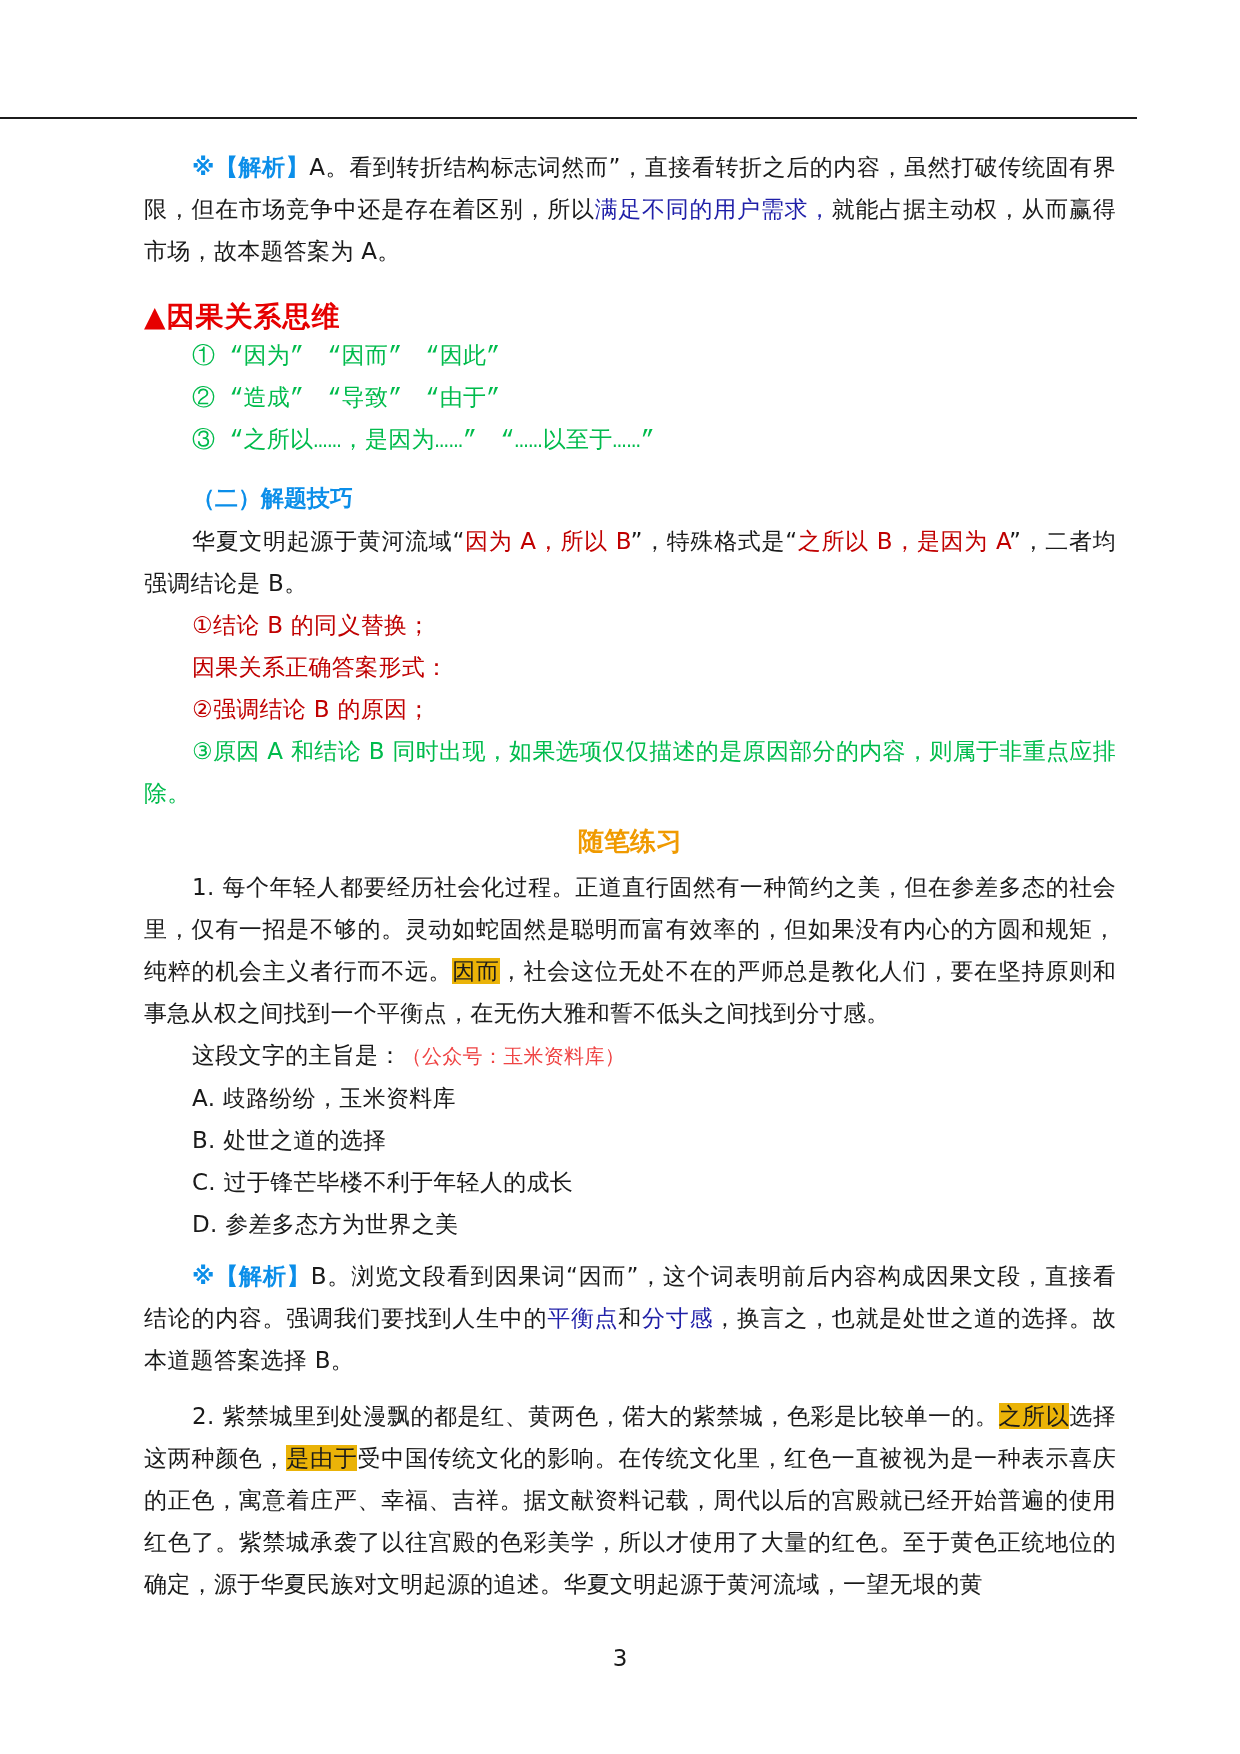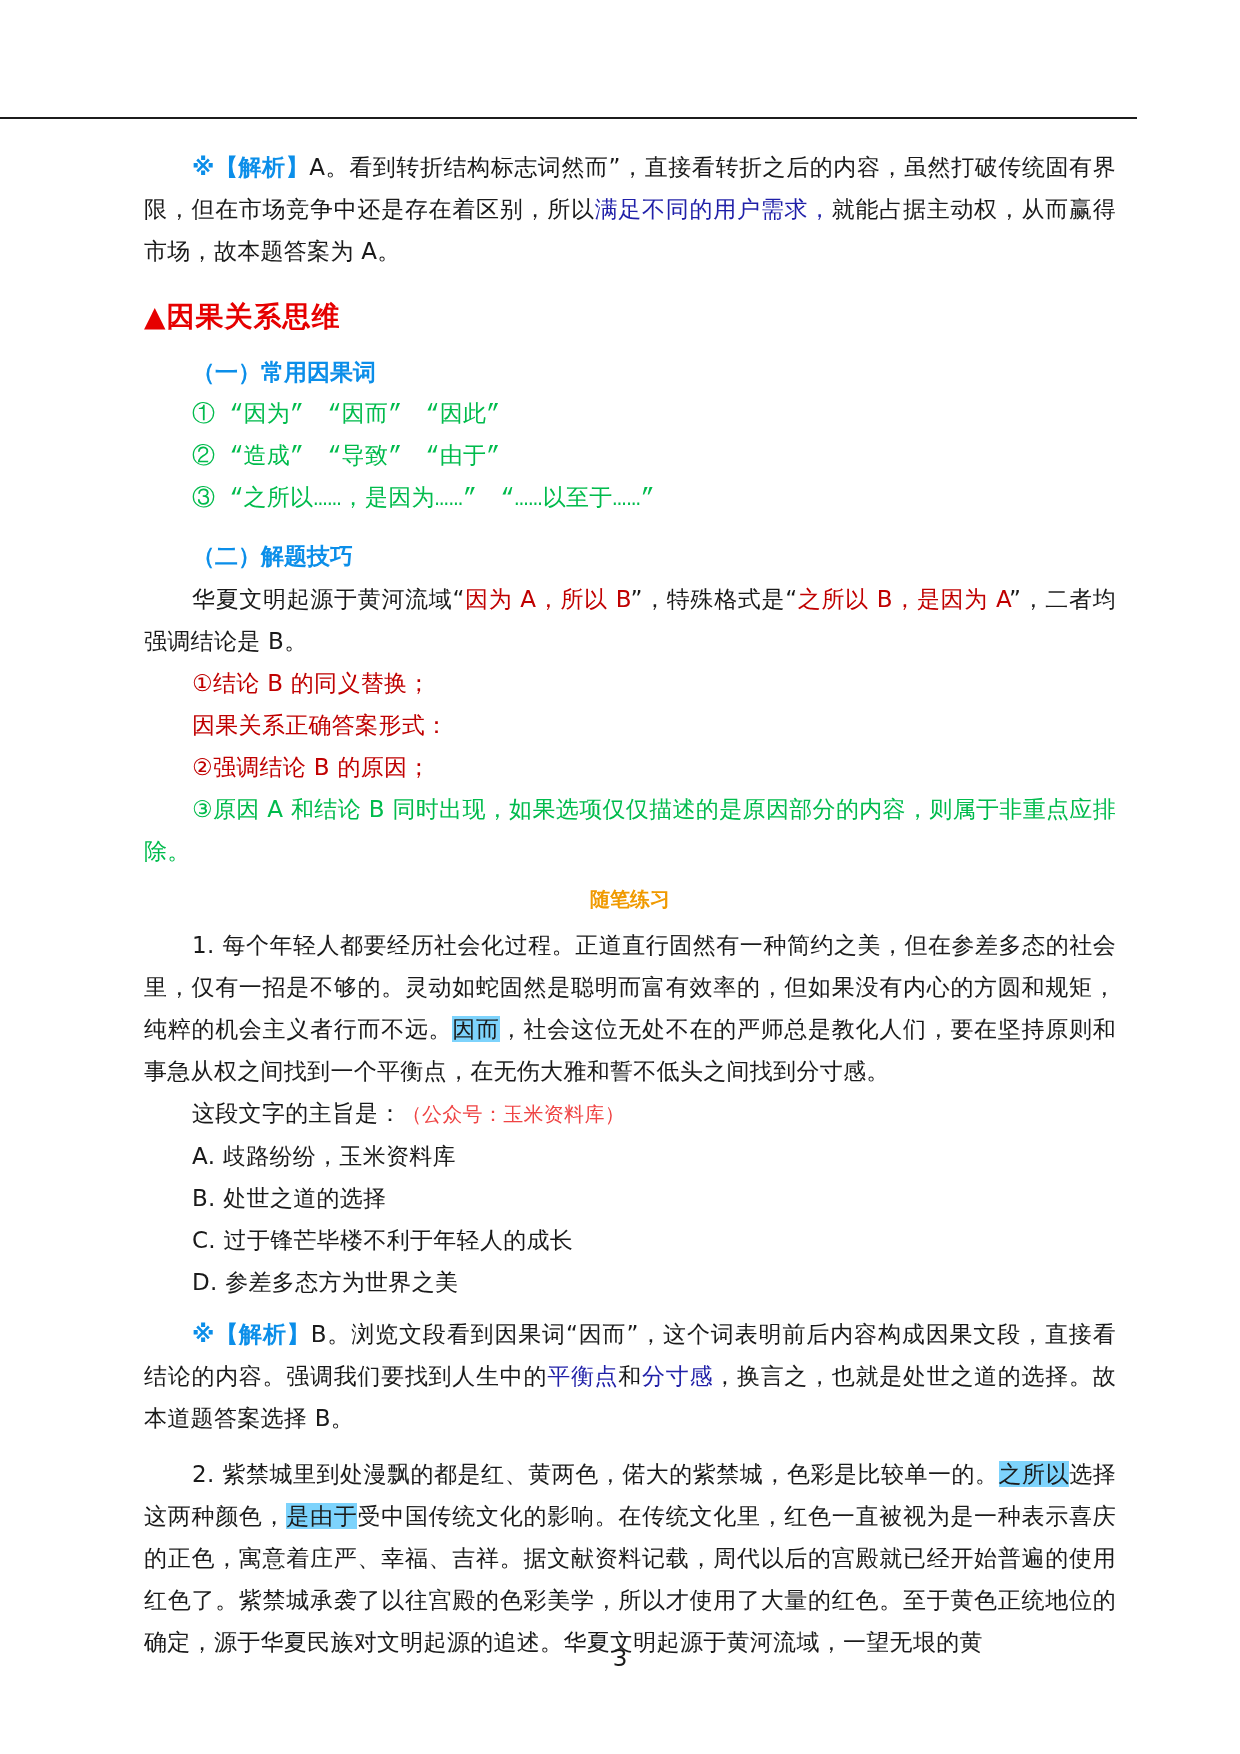--- a/index.html
+++ b/index.html
@@ -50,36 +50,36 @@
     color:#0b8ee9;
     font-size:23px;
     font-weight:bold;
     line-height:32px;
     margin:20px 0 6px 0;
     padding-left:48px;
   }
   .h-blue.tight { margin-top:20px; }
   .h-orange {
     color:#f09a00;
-    font-size:20px;
+    font-size:26px;
     font-weight:bold;
     text-align:center;
     line-height:38px;
     margin:8px 0 6px 0;
   }
   .green-line { color:#00bb4c;font-family:Liberation Mono, monospace; }
   .red-line { color:#c00000; }
   .green-para { color:#00bb4c; }
   .mt10 { margin-top:10px; }
   .mt14 { margin-top:14px; }
   .seg-plain { }
   .seg-label { color:#0b8ee9; font-weight:bold; }
   .seg-navy { color:#1f1fa8; }
   .seg-darkred { color:#c00000; }
-  .seg-hl { background:#7dd3fc; }
+  .seg-hl { background:#eab308; }
   .seg-note {
     font-family:"DejaVu Serif", serif;
     color:#ef4444;
     font-size:20px;
     margin-top:12px;
   }
   .page-number {
     position:absolute;
     left:0; top:1645px;
     width:100%;
@@ -94,21 +94,20 @@
 <div class="page">
 
   <div class="header-rule"></div>
 
   <div class="content">
 
     <p class="para indent"><span class="seg-label">※【解析】</span><span class="seg-plain">A。看到转折结构标志词然而”，直接看转折之后的内容，虽然打破传统固有界限，但在市场竞争中还是存在着区别，所以</span><span class="seg-navy">满足不同的用户需求，</span><span class="seg-plain">就能占据主动权，从而赢得市场，故本题答案为 A。</span></p>
 
     <div class="h-red">▲因果关系思维</div>
 
-    <div class="h-blue">（一）常用因果词</div>
 
     <div class="line pad green-line">① “因为”　“因而”　“因此”</div>
     <div class="line pad green-line">② “造成”　“导致”　“由于”</div>
     <div class="line pad green-line">③ “之所以……，是因为……”　“……以至于……”</div>
 
     <div class="h-blue tight">（二）解题技巧</div>
 
     <p class="para indent"><span class="seg-plain">华夏文明起源于黄河流域“</span><span class="seg-darkred">因为 A，所以 B</span><span class="seg-plain">”，特殊格式是“</span><span class="seg-darkred">之所以 B，是因为 A</span><span class="seg-plain">”，二者均强调结论是 B。</span></p>
 
     <div class="line pad red-line">①结论 B 的同义替换；</div>

